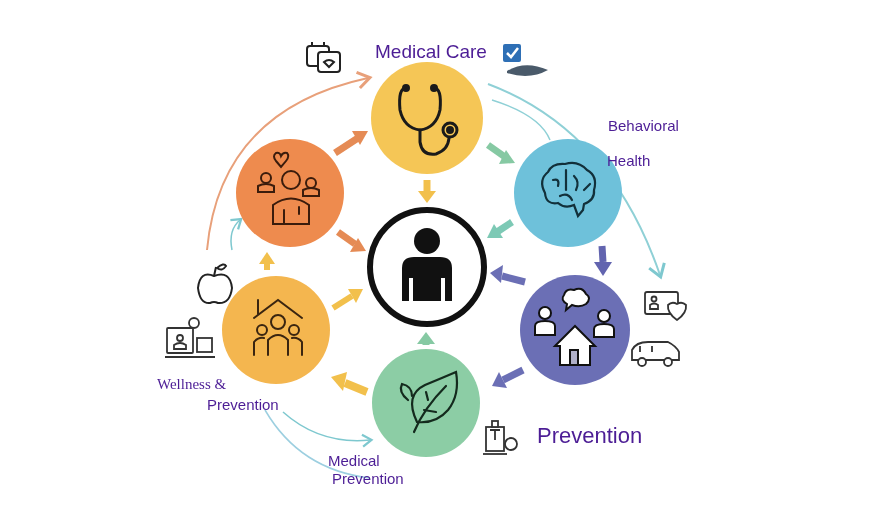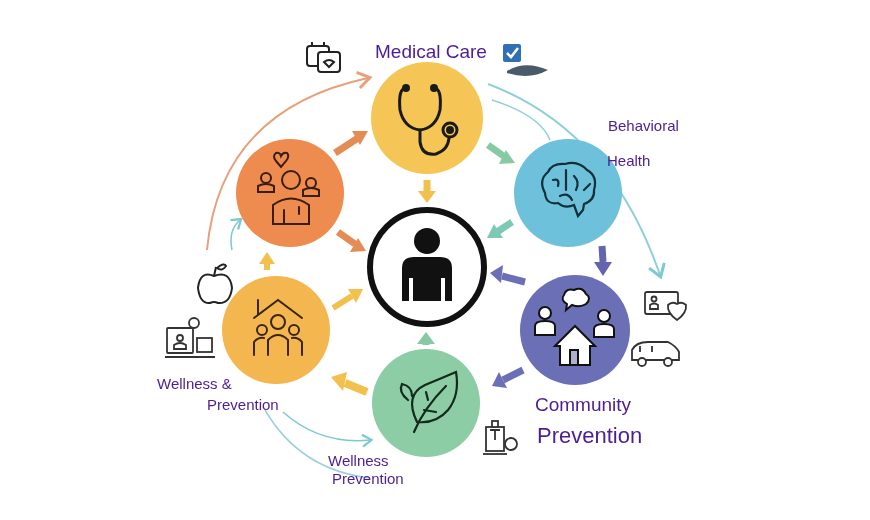--- a/index.html
+++ b/index.html
@@ -199,21 +199,20 @@
         <path d="M483,454 L507,454"></path>
   </g>
 </svg>
 
 
 <div class="label" style="left:375px; top:42px; font-size:19px;">Medical Care</div>
 
 <div class="label" style="left:568px; top:118px; font-size:15px;margin-left:40px;">Behavioral</div>
 <div class="label" style="left:607px; top:133px; font-size:15px;margin-top:20px;">Health</div>
 
-<div class="label" style="left:535px; top:395px; font-size:19px;">Community</div>
 <div class="label" style="left:537px; top:424px; font-size:22px;">Prevention</div>
 
-<div class="label" style="left:328px; top:453px; font-size:15px;">Wellness</div>
+<div class="label" style="left:328px; top:453px; font-size:15px;">Medical</div>
 <div class="label" style="left:332px; top:471px; font-size:15px;">Prevention</div>
 
-<div class="label" style="left:157px; top:376px; font-size:15px;">Wellness &amp;</div>
+<div class="label" style="left:157px; top:376px; font-size:15px;font-family:Liberation Serif, serif;">Wellness &amp;</div>
 <div class="label" style="left:207px; top:397px; font-size:15px;">Prevention</div>
 </div>
 
 </body></html>

